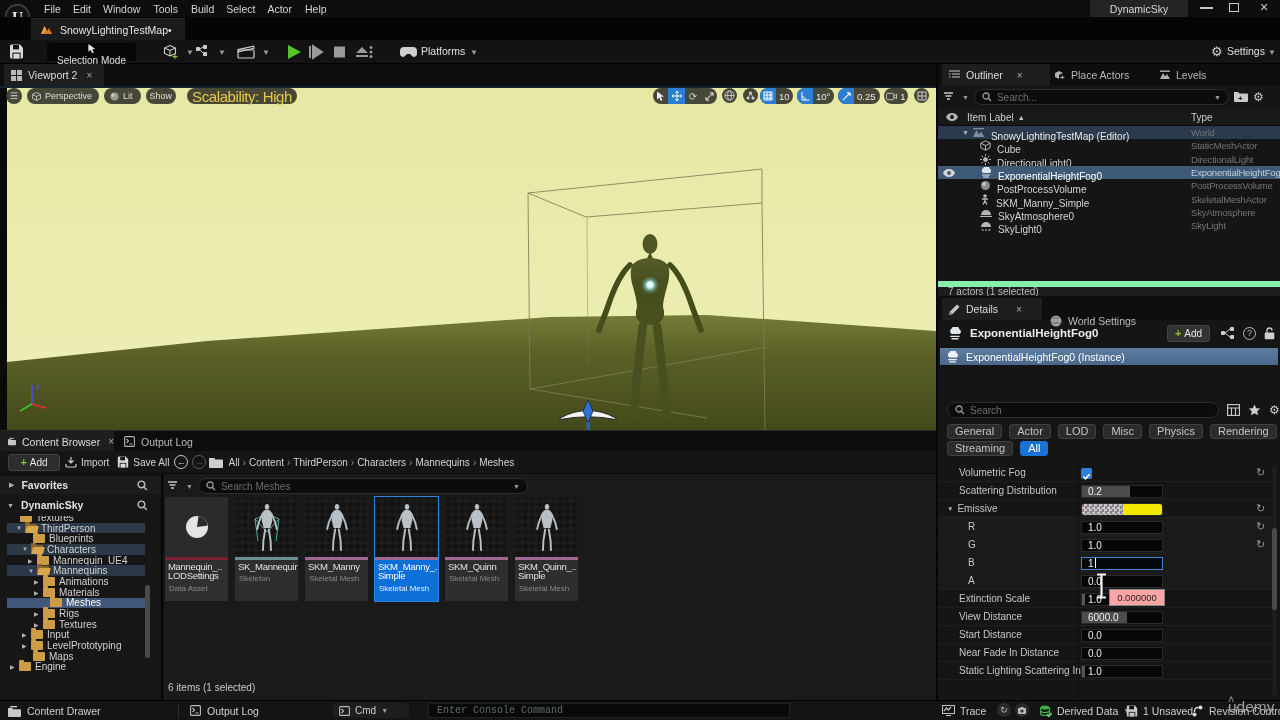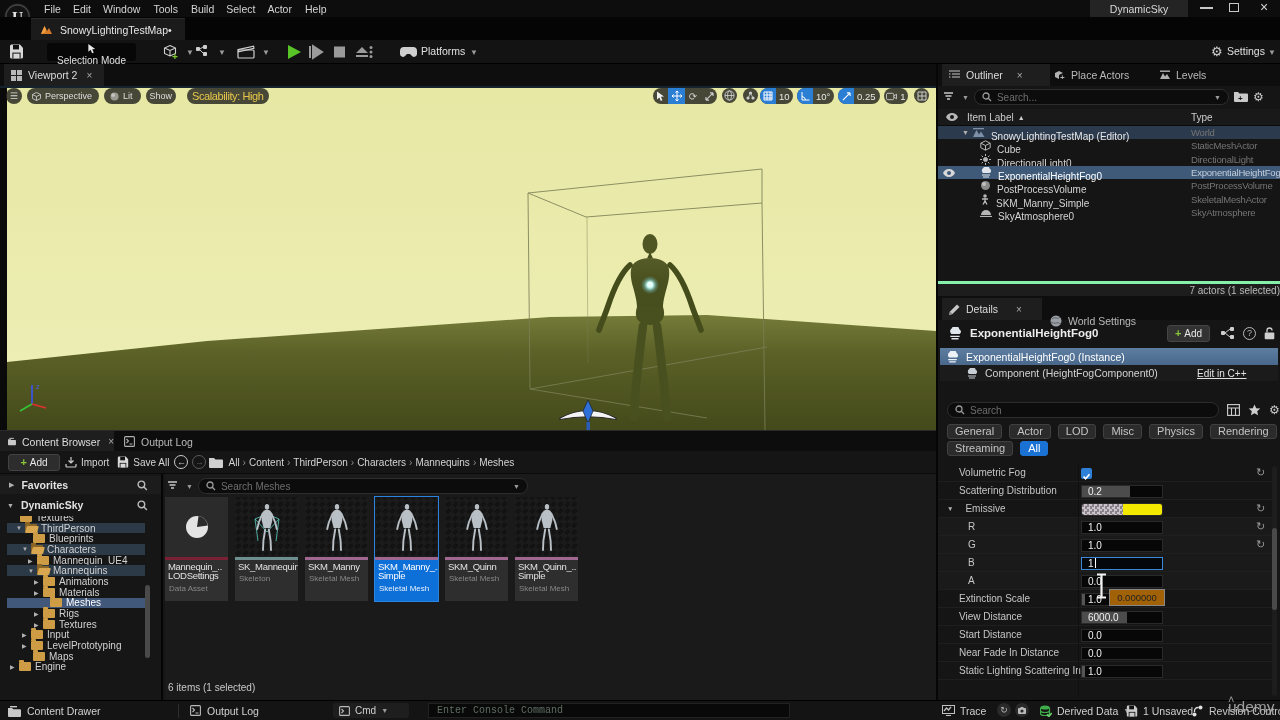--- a/index.html
+++ b/index.html
@@ -234,21 +234,21 @@
         <svg width="9" height="9" viewBox="0 0 10 10">
             <circle cx="5" cy="5" r="4.5" fill="#9a9a92"></circle>
             <circle cx="3.5" cy="3.5" r="2" fill="#c5c5bd"></circle>
           </svg>
         <span style="font-size:9px;color:#dedede;">Lit</span>
       </div>
       <div class="row" style="height:16px;border-radius:8px;background:rgba(42,42,36,0.85);padding:0 4px;">
         <span style="font-size:9px;color:#dedede;">Show</span>
       </div>
       <div class="row" style="height:16px;border-radius:8px;background:rgba(42,42,36,0.85);padding:0 5px;margin-left:6px;">
-        <span style="font-size:11px;letter-spacing:-0.4px;color:#e7c84b;">Scalability: High</span>
+        <span style="font-size:15px;letter-spacing:-0.4px;color:#e7c84b;">Scalability: High</span>
       </div>
     </div>
 
     <div class="abs" style="left:0;top:2px;width:936px;height:16px;">
       <div class="abs row" style="left:653px;width:64px;height:16px;border-radius:8px;background:rgba(42,42,36,0.85);overflow:hidden;">
         <div class="row" style="width:15px;height:16px;justify-content:center;">
             <svg width="9" height="11" viewBox="0 0 9 11">
               <path d="M1 0.5 L1 8.5 L3.4 6.4 L4.8 10 L6.4 9.3 L5 5.8 L8 5.6 Z" fill="#eee"></path>
             </svg>
           </div>
@@ -429,23 +429,31 @@
         <span class="typ">SkeletalMeshActor</span>
       </div>
       <div class="row olrow">
         <svg style="margin-left:42px;" width="12" height="10" viewBox="0 0 12 10">
             <path d="M1 8 a5 5 0 0 1 10 0 z" fill="#b5b5b5"></path>
             <path d="M0 9.5 h12" stroke="#b5b5b5" stroke-width="1.2"></path>
           </svg>
         <span class="lbl">SkyAtmosphere0</span>
         <span class="typ">SkyAtmosphere</span>
       </div>
-    </div>
-
-    <div class="abs row" style="left:0;top:217px;width:342px;height:15px;background:#1d1d1d;border-top:3px solid #86efac;justify-content:flex-end;">
+      <div class="row olrow">
+        <svg style="margin-left:42px;" width="12" height="11" viewBox="0 0 12 11">
+            <path d="M1 7 a5 5 0 0 1 10 0 z" fill="#b5b5b5"></path>
+            <path d="M2 9 l1.5 2 M6 9 l0 2 M10 9 l-1.5 2" stroke="#b5b5b5" stroke-width="1.1"></path>
+          </svg>
+        <span class="lbl">SkyLight0</span>
+        <span class="typ">SkyLight</span>
+      </div>
+    </div>
+
+    <div class="abs row" style="left:0;top:217px;width:342px;height:15px;background:#1d1d1d;border-top:6px solid #86efac;">
       <span style="margin-left:10px;font-size:10px;color:#b9b9b9;">7 actors (1 selected)</span>
     </div>
   </div>
 
   <div class="abs" id="details" style="left:936px;top:296px;width:344px;height:404px;background:#151515;border-left:2px solid #060606;">
 
     <div class="abs" style="left:0;top:0;width:342px;height:24px;background:#0e0e0e;">
       <div class="abs row" style="left:4px;top:2px;width:100px;height:22px;background:#1e1e1e;">
         <svg style="margin-left:7px;" width="11" height="11" viewBox="0 0 11 11">
             <path d="M0 11 L1 7.5 L8 0.5 L10.5 3 L3.5 10 Z" fill="#c8c8c8"></path>
@@ -487,28 +495,20 @@
     </div>
 
     <div class="abs row" style="left:2px;top:52px;width:338px;height:17px;background:linear-gradient(#5d7da1,#49688b);">
       <svg style="margin-left:6px;" width="13" height="12" viewBox="0 0 12 11">
           <path d="M3 6 a3 3 0 0 1 0.3-5 a3.4 3.4 0 0 1 6.4 0.8 a2.4 2.4 0 0 1 0.3 4.2 z" fill="#eef2f6"></path>
           <path d="M2 8 h8 M3 10 h6" stroke="#eef2f6" stroke-width="1.1"></path>
         </svg>
       <span style="margin-left:7px;font-size:10.5px;color:#fff;">ExponentialHeightFog0 (Instance)</span>
     </div>
 
-    <div class="abs row" style="left:2px;top:69px;width:338px;height:16px;background:#1b1b1b;">
-      <svg style="margin-left:26px;" width="12" height="11" viewBox="0 0 12 11">
-          <path d="M3 6 a3 3 0 0 1 0.3-5 a3.4 3.4 0 0 1 6.4 0.8 a2.4 2.4 0 0 1 0.3 4.2 z" fill="#c9cfd5"></path>
-          <path d="M2 8 h8 M3 10 h6" stroke="#c9cfd5" stroke-width="1.1"></path>
-        </svg>
-      <span style="margin-left:7px;font-size:10.5px;color:#d2d2d2;">Component (HeightFogComponent0)</span>
-      <span style="position:absolute;left:257px;font-size:10px;color:#e2e2e2;text-decoration:underline;">Edit in C++</span>
-    </div>
 
     <div class="abs row" style="left:9px;top:106px;gap:8px;">
       <div class="row" style="width:272px;height:16px;background:#0c0c0c;border:1px solid #2d2d2d;border-radius:9px;padding:0 7px;">
         <svg width="10" height="10" viewBox="0 0 10 10" fill="none" stroke="#9a9a9a" stroke-width="1.3">
             <circle cx="4" cy="4" r="3"></circle>
             <path d="M6.3 6.3 L9 9"></path>
           </svg>
         <span style="margin-left:5px;font-size:10px;color:#6e6e6e;">Search</span>
       </div>
       <svg width="13" height="12" viewBox="0 0 13 12" fill="none" stroke="#cfcfcf" stroke-width="1.1">
@@ -544,21 +544,21 @@
         </div>
       <div class="prow">
           <span class="pname">Scattering Distribution</span>
         <div class="pbox">
             <div class="abs" style="left:0;top:0;width:48px;height:100%;background:#4c4c4c;"></div>
             <span class="pval">0.2</span>
           </div>
         </div>
       <div class="prow">
           <span class="pexp">▼</span>
-          <span class="pname" style="margin-left:12px;">Emissive</span>
+          <span class="pname" style="margin-left:4px;">Emissive</span>
         <div class="pbox" style="border-radius:3px;overflow:hidden;">
           <div class="abs" style="left:0;top:0;width:41px;height:100%;background:
             repeating-conic-gradient(#cac4ca 0 25%, #8a828a 0 50%) 0 0/5px 5px;"></div>
           <div class="abs" style="left:41px;top:0;width:41px;height:100%;background:#f2e800;"></div>
         </div>
         <span class="undo">↺</span>
         </div>
       <div class="prow sub">
           <span class="pname" style="margin-left:30px;">R</span>
           <div class="pbox">
@@ -620,21 +620,21 @@
           </div>
         </div>
     </div>
     <div class="abs" style="left:140px;top:168px;width:1px;height:234px;background:#101010;"></div>
 
     <svg class="abs" style="left:157px;top:277px;" width="13" height="26" viewBox="0 0 13 26">
       <g stroke="#f2f2f2" stroke-width="2.2">
           <path d="M2 1.5 H11 M2 24.5 H11 M6.5 1.5 V24.5"></path>
         </g>
     </svg>
-    <div class="abs" style="left:171px;top:293px;width:56px;height:17px;background:#a16207;border:1px solid #888;color:#222;font-size:9.5px;line-height:15px;text-align:center;">0.000000</div>
+    <div class="abs" style="left:171px;top:293px;width:56px;height:17px;background:#fca5a5;border:1px solid #888;color:#222;font-size:9.5px;line-height:15px;text-align:center;">0.000000</div>
 
     <div class="abs" style="left:334px;top:170px;width:5px;height:230px;background:#1d1d1d;border-radius:3px;"></div>
     <div class="abs" style="left:334px;top:232px;width:5px;height:82px;background:#4a4a4a;border-radius:3px;"></div>
   </div>
 
   <div class="abs" id="cb" style="left:0;top:430px;width:936px;height:270px;background:#161616;">
 
     <div class="abs" style="left:0;top:0;width:936px;height:21px;background:#0d0d0d;border-top:1px solid #2a2a2a;">
       <div class="abs row" style="left:0px;top:0;width:114px;height:21px;background:#1e1e1e;">
         <svg style="margin-left:8px;" width="12" height="11" viewBox="0 0 12 11" fill="#c9c9c9">

